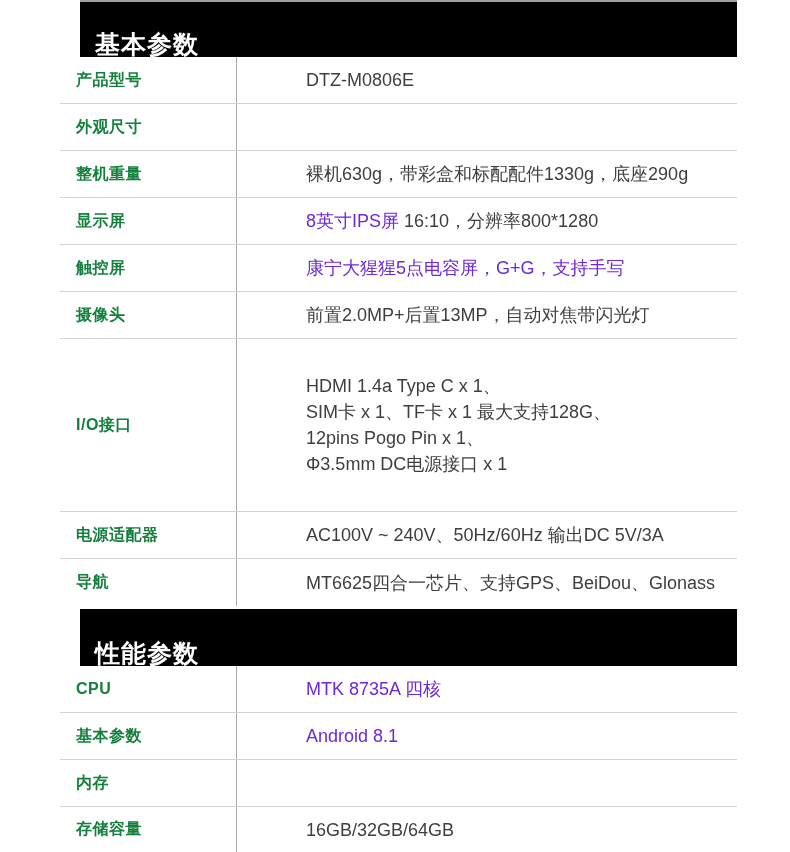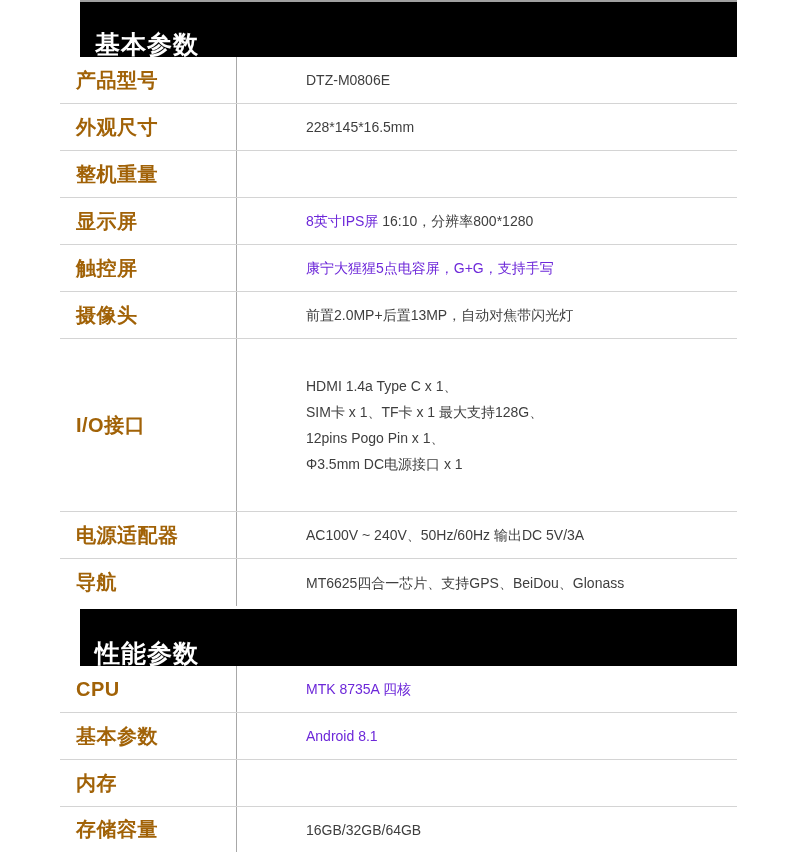--- a/index.html
+++ b/index.html
@@ -51,33 +51,33 @@
   .row.no-sep { border-bottom: none; }
   .row.end { border-bottom: 2px solid #b9b9b9; }
   .cell.label {
     width: 177px;
     flex: 0 0 177px;
     display: flex;
     align-items: center;
     padding-left: 16px;
     box-sizing: border-box;
     border-right: 1px solid #a8a8a8;
-    font-size: 20px;
+    font-size: 16px;
     font-weight: 600;
-    color: #a16207;
+    color: #15803d;
     letter-spacing: 0.5px;
   }
   .cell.value {
     flex: 1;
     display: flex;
     flex-direction: column;
     justify-content: center;
     padding-left: 69px;
     box-sizing: border-box;
-    font-size: 14px;
+    font-size: 18px;
     color: #3e3e3e;
     line-height: 26px;
   }
   .red { color: #6d28d9; }
 </style>
 </head>
 <body>
 
 <div class="page">
   <div class="spec-wrap">
@@ -89,27 +89,27 @@
 
       <div class="row">
         <div class="cell label">产品型号</div>
         <div class="cell value">
           <div><span>DTZ-M0806E</span></div>
         </div>
       </div>
 
       <div class="row">
         <div class="cell label">外观尺寸</div>
-        <div class="cell value">
-          <div><span>228*145*16.5mm</span></div>
-        </div>
       </div>
 
       <div class="row">
         <div class="cell label">整机重量</div>
+        <div class="cell value">
+          <div><span>裸机630g，带彩盒和标配配件1330g，底座290g</span></div>
+        </div>
       </div>
 
       <div class="row">
         <div class="cell label">显示屏</div>
         <div class="cell value">
           <div><span class="red">8英寸IPS屏 </span><span>16:10，分辨率800*1280</span></div>
         </div>
       </div>
 
       <div class="row">

